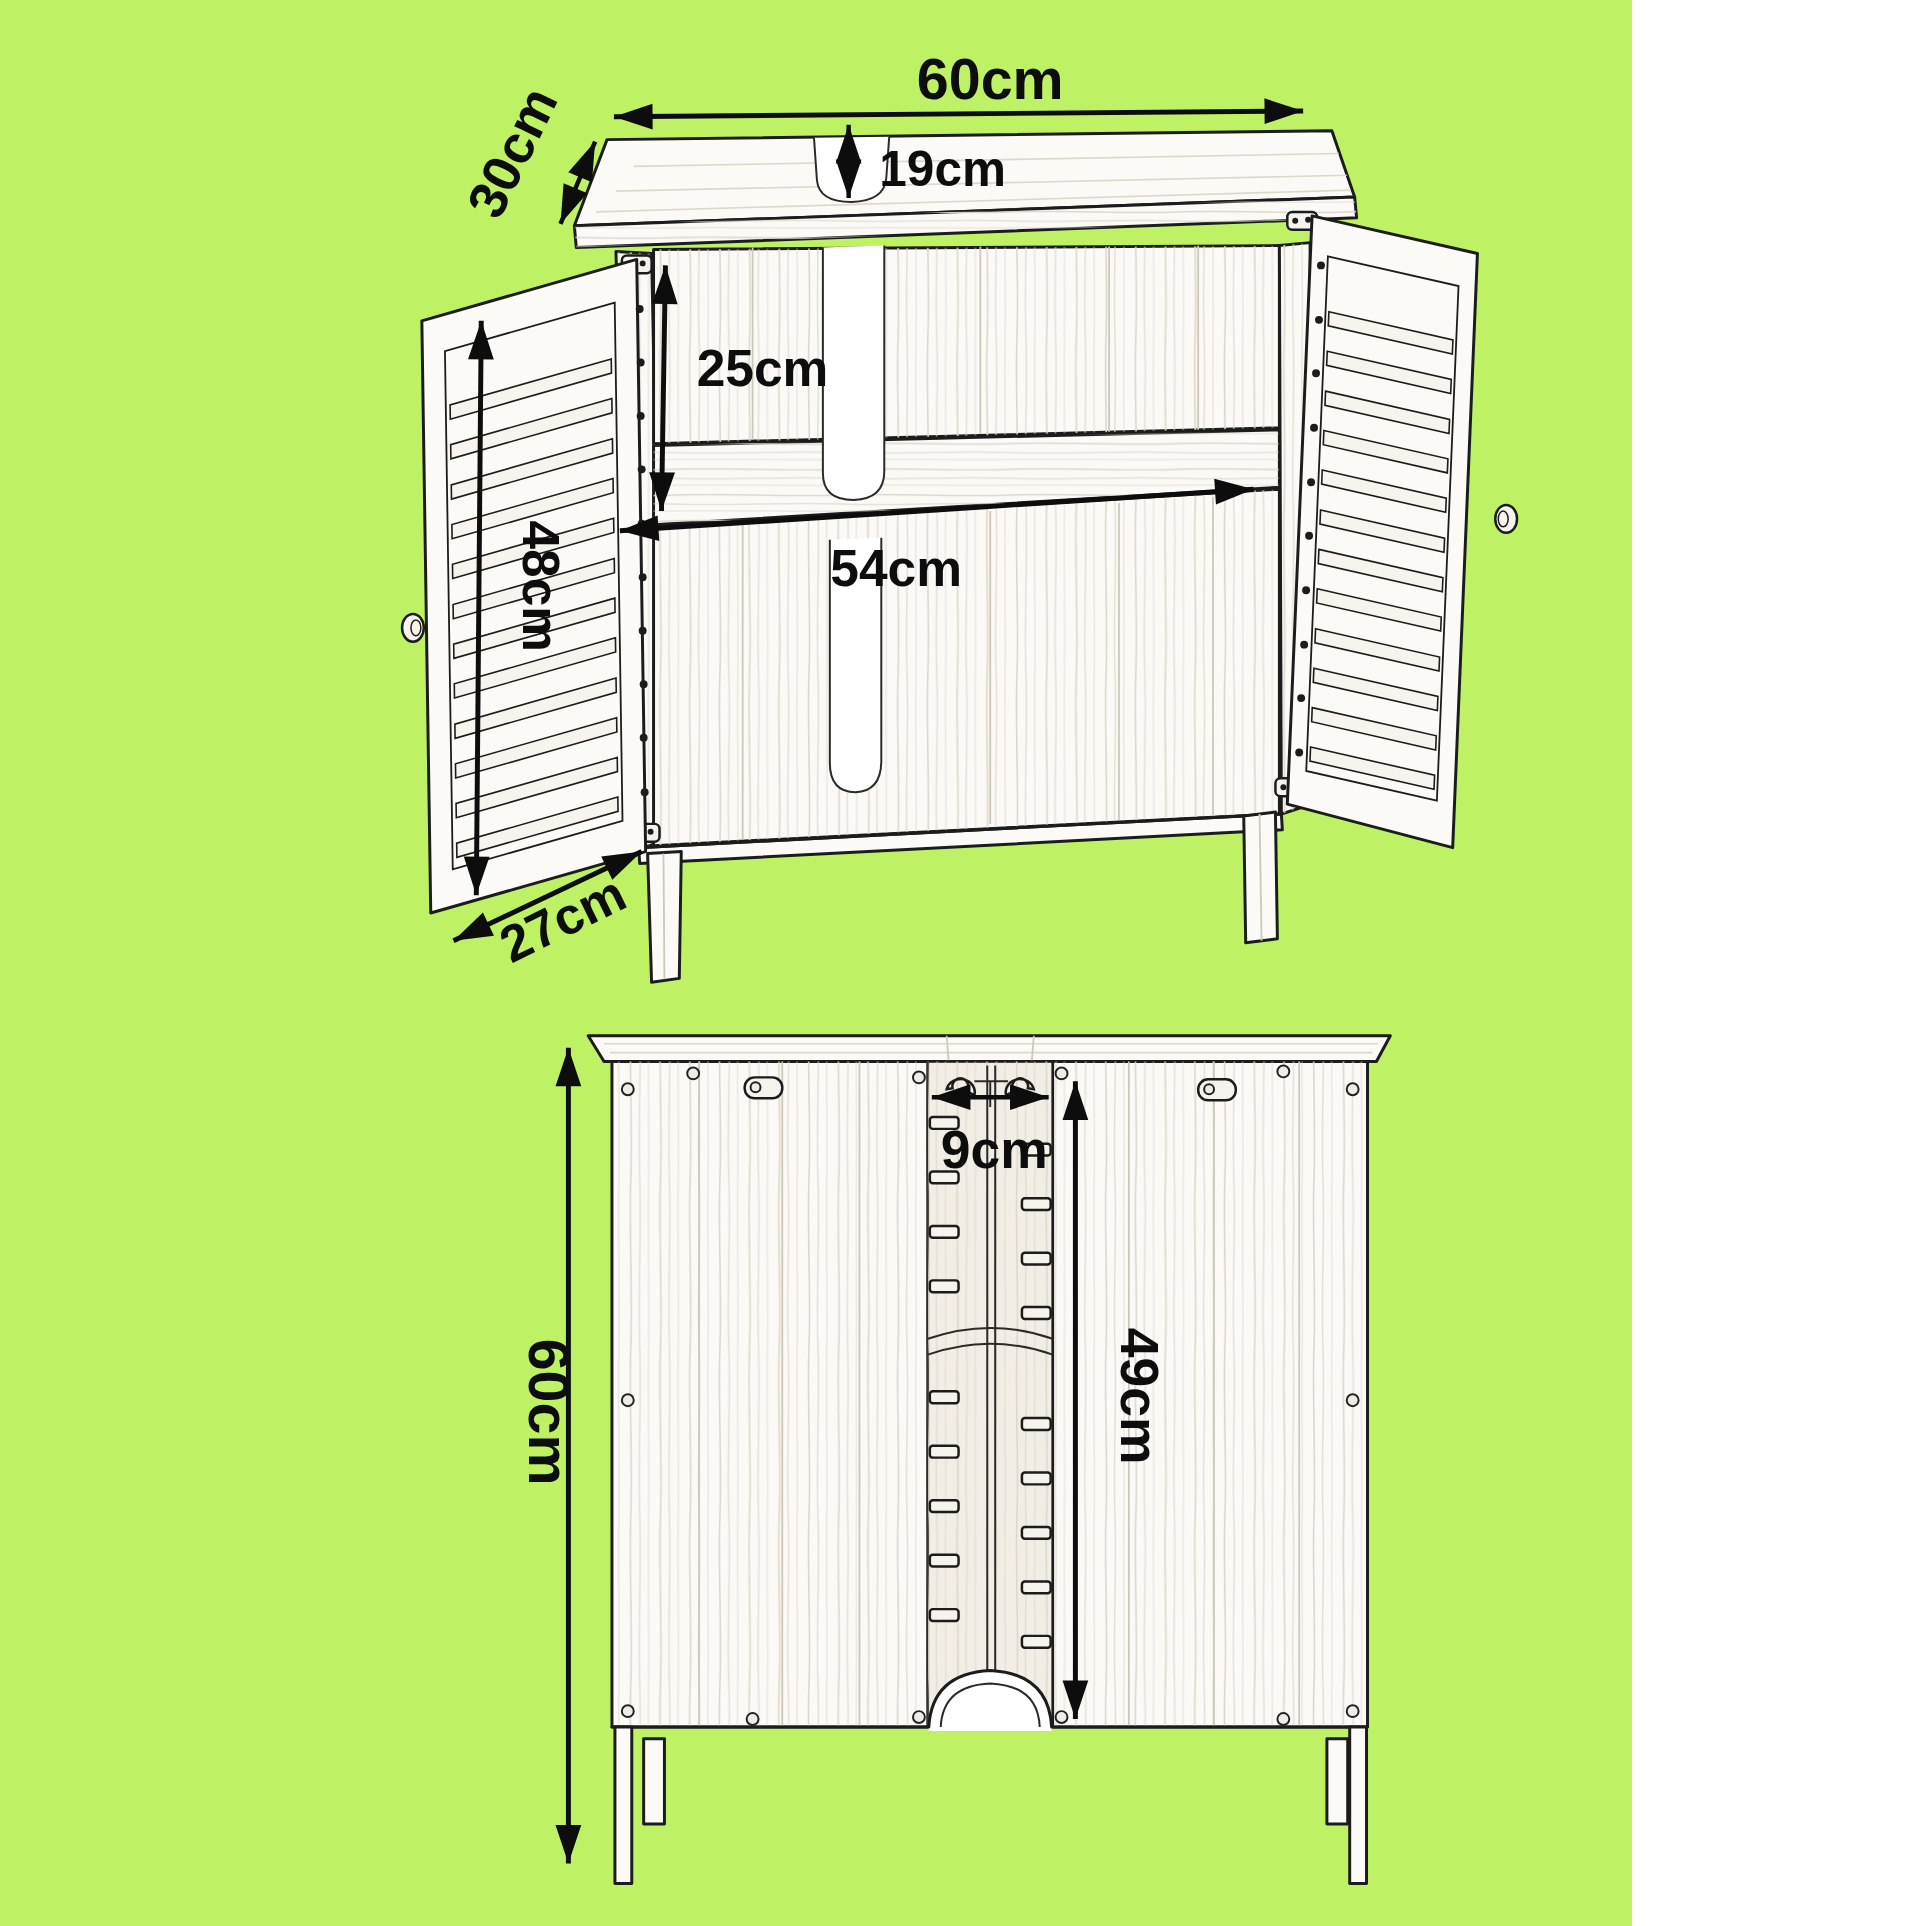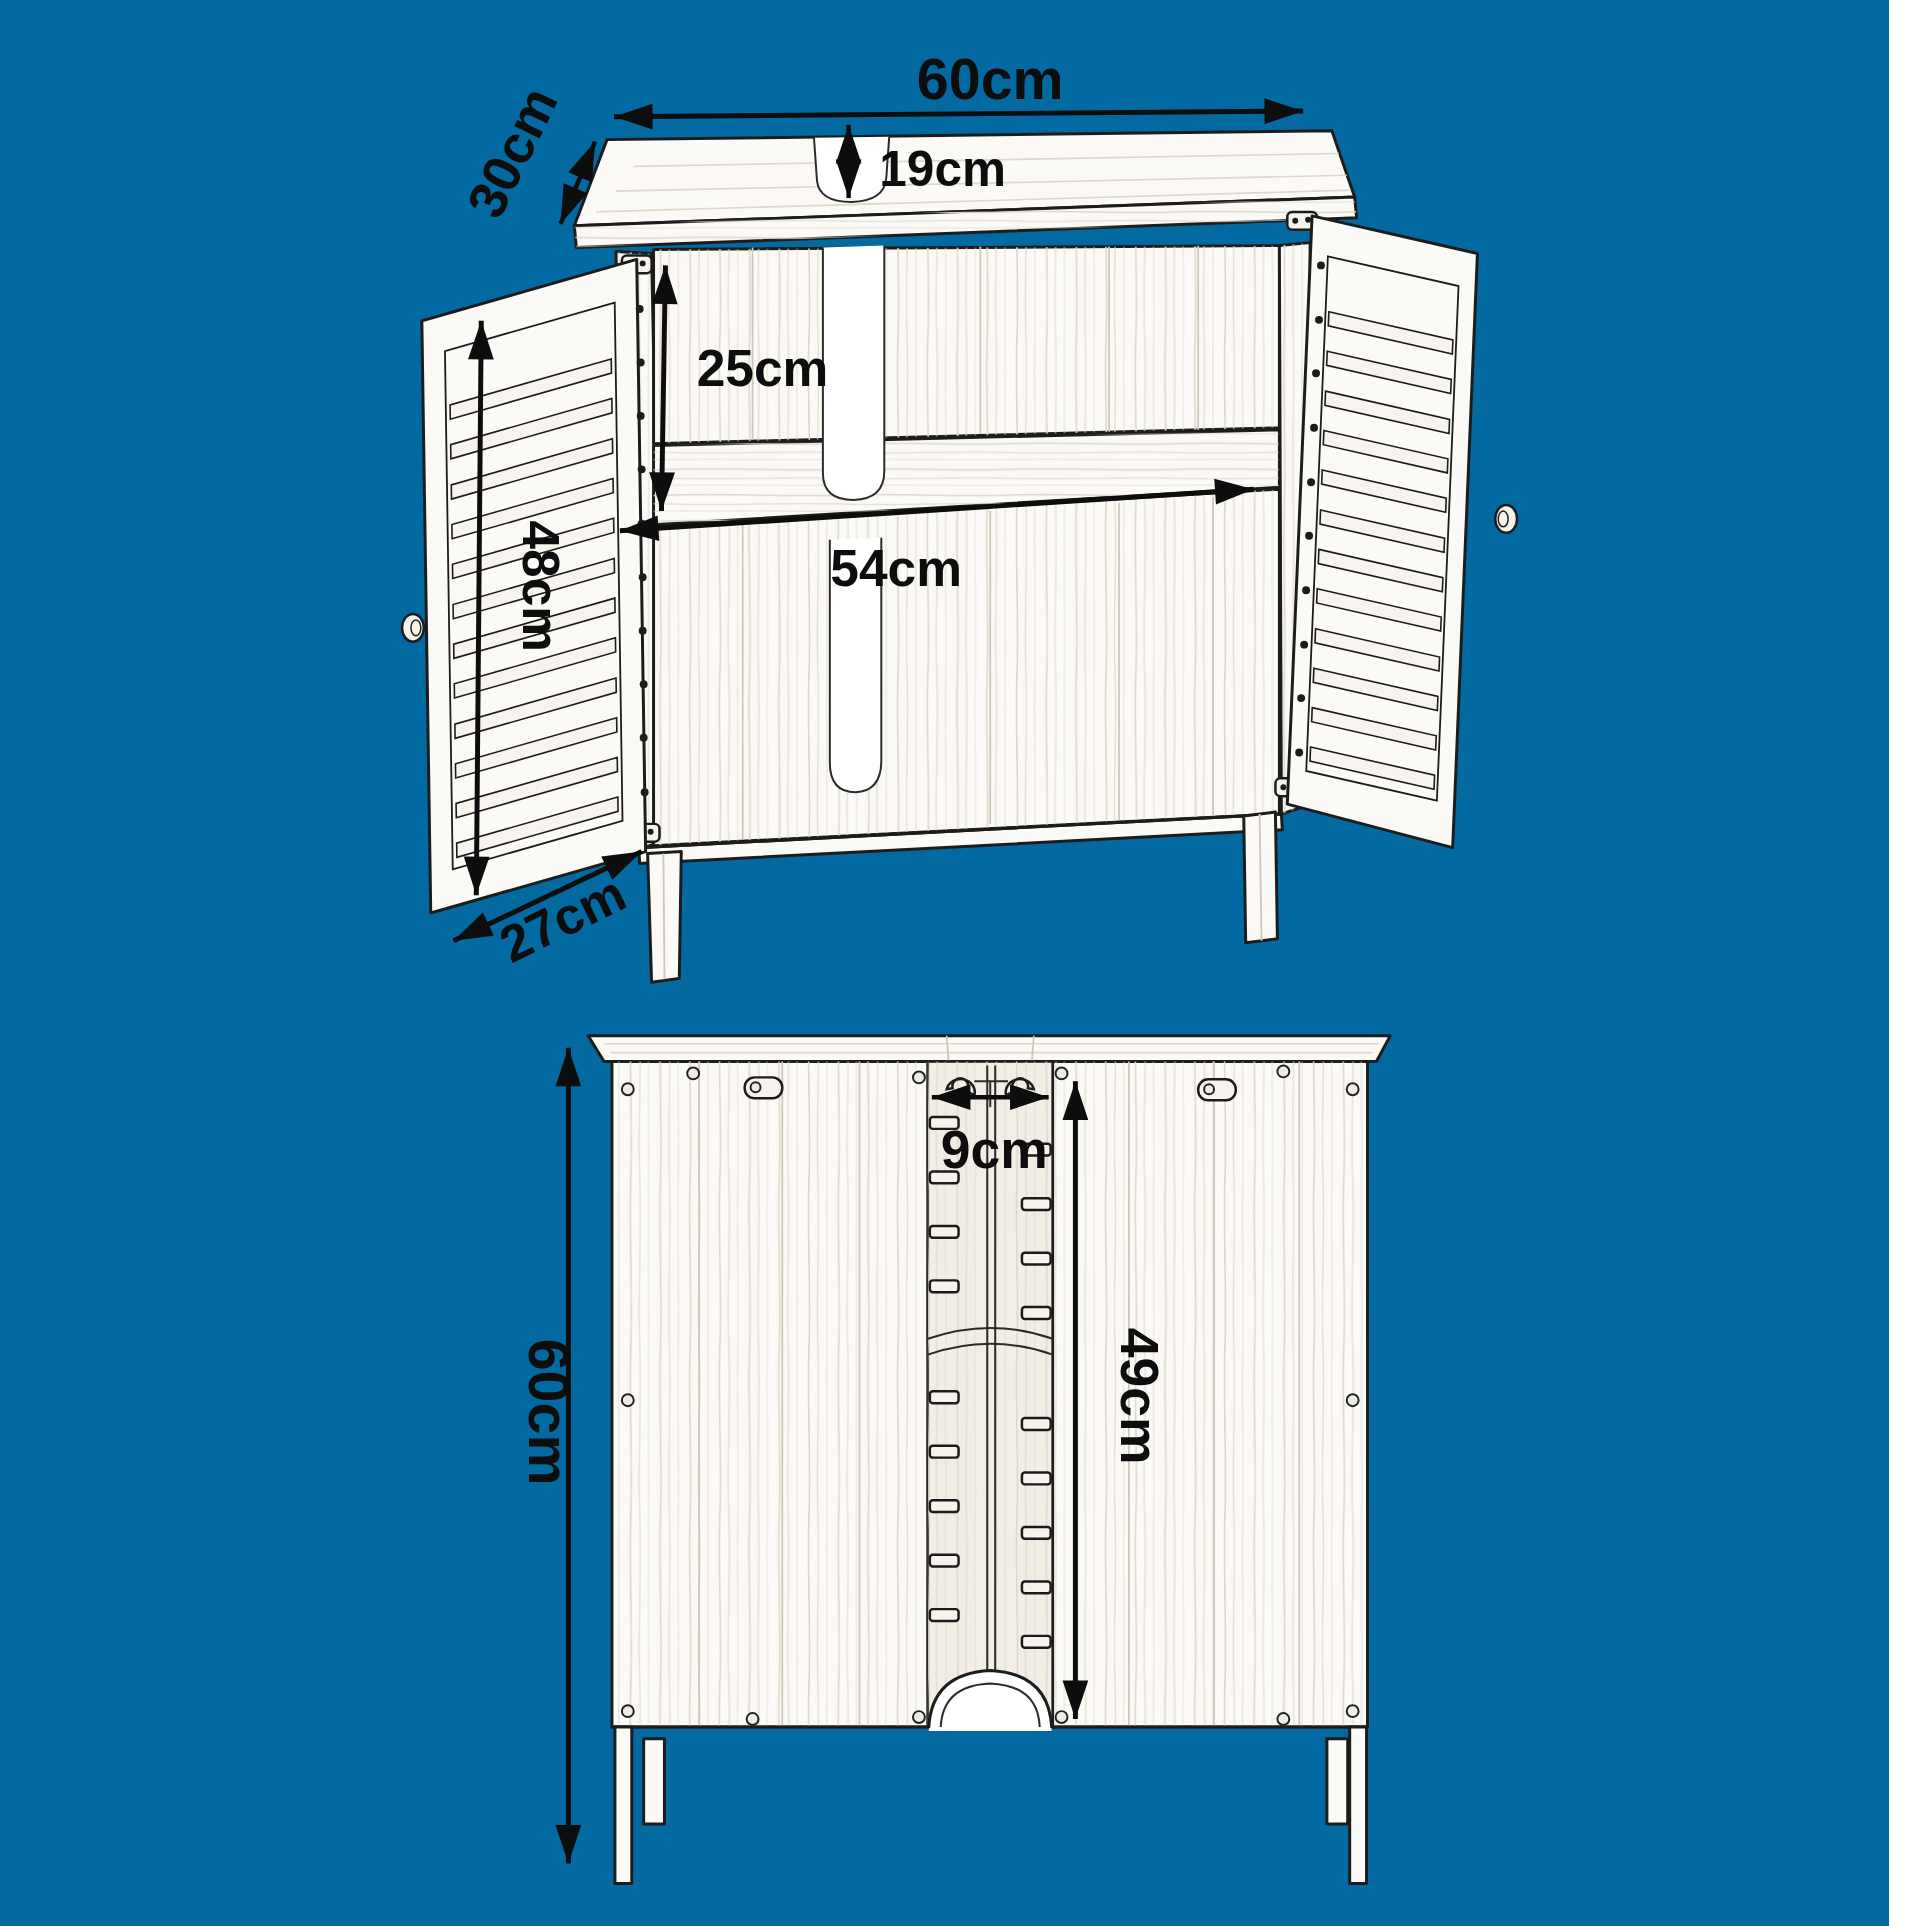--- a/index.html
+++ b/index.html
@@ -1,16 +1,16 @@
 <!DOCTYPE html>
 <html><head>
 <meta charset="utf-8">
 <style>
   html,body{margin:0;padding:0;background:#ffffff;}
-  .stage{position:relative;width:1889px;height:1927px;background:#0369a1;overflow:hidden;}
+  .stage{position:relative;width:1632px;height:1927px;background:#bef264;overflow:hidden;}
   svg{display:block;}
   .ink{stroke:#1c1c1c;fill:none;stroke-width:3;stroke-linejoin:round;stroke-linecap:round;}
   .ink2{stroke:#2a2a2a;fill:none;stroke-width:2;stroke-linejoin:round;}
   .panel{fill:#fbfaf7;stroke:#1c1c1c;stroke-width:3;stroke-linejoin:round;}
   .panelD{fill:#f3eee5;stroke:#1c1c1c;stroke-width:2.5;}
   .slatface{fill:#f7f4ee;}
   .dim{stroke:#0d0d0d;stroke-width:5;fill:none;}
   .dimS{stroke:#0d0d0d;stroke-width:4.5;fill:none;}
   .dim-label{font-family:"Liberation Sans",sans-serif;font-weight:700;fill:#0d0d0d;}
   .fs58{font-size:58px;} .fs54{font-size:54px;} .fs52{font-size:52px;} .fs50{font-size:50px;}

